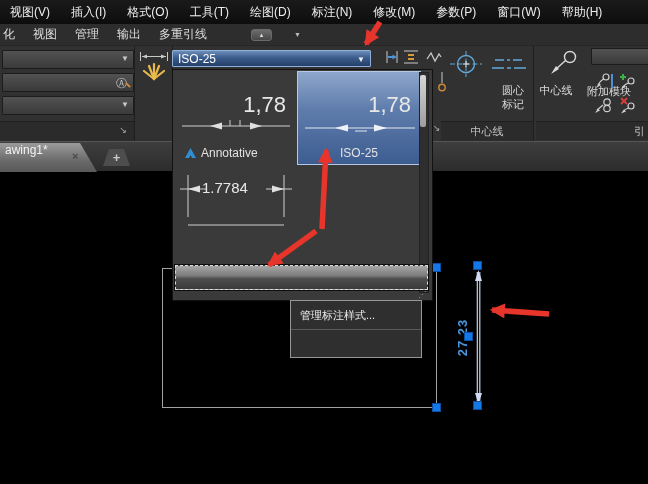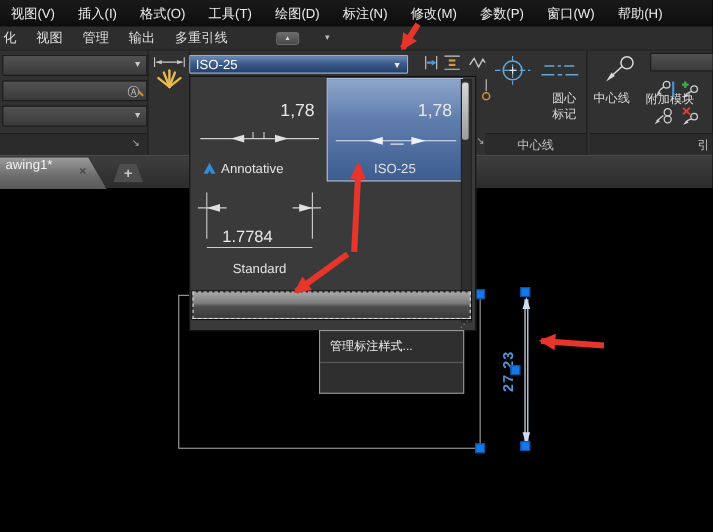--- a/index.html
+++ b/index.html
@@ -31,21 +31,21 @@
   
   .stylecombo{left:172px;top:50px;width:199px;height:17px;
      background:linear-gradient(#6c8cba,#3c5c8c 45%,#24406a);
      border:1px solid #8fb0da;border-radius:1px;font-size:12px;color:#fff;
      display:flex;align-items:center;padding-left:5px;box-sizing:border-box;}
   .stylecombo .caret{position:absolute;right:5px;top:4px;font-size:8px;color:#eee;line-height:9px;}
   
   .flyout{left:172px;top:69px;width:261px;height:232px;background:#3a3a3a;
           border:1px solid #121212;box-sizing:border-box;z-index:6;}
   .tile{position:absolute;}
-  .tile .num{position:absolute;font-size:16px;color:#e8e8e8;}
+  .tile .num{position:absolute;font-size:22px;color:#e8e8e8;}
   .tile .lbl{position:absolute;font-size:12px;color:#e2e2e2;}
   .tile.sel{background:linear-gradient(#8ea6cb,#5f7dac 40%,#3d5c90);border:1px solid #b7c8e4;box-sizing:border-box;}
   .scroll{position:absolute;right:3px;top:2px;width:8px;height:219px;background:#2e2e2e;border:1px solid #232323;}
   .thumb{position:absolute;left:0px;top:2px;width:6px;height:52px;background:linear-gradient(#d6d6d6,#9d9d9d);border-radius:2px;}
   .hoverbar{position:absolute;left:2px;top:195px;width:253px;height:25px;
      background:linear-gradient(#a6a6a6,#7c7c7c 42%,#4e4e4e 55%,#3a3a3a);
      border:1px dashed #dcdcdc;box-shadow:0 0 0 1px #0d0d0d;box-sizing:border-box;}
   .grip-rs{position:absolute;right:6px;bottom:1px;font-size:8px;color:#9a9a9a;line-height:8px;}
   
   .tooltip{left:290px;top:300px;width:132px;height:58px;background:#2f2f2f;border:1px solid #979797;
@@ -282,22 +282,21 @@
     <div class="tile" style="left:5px;top:97px;width:116px;height:88px;">
       <svg style="position:absolute;left:2px;top:6px;" width="112" height="58" viewBox="0 0 112 58">
         <line x1="8" y1="2" x2="8" y2="44" stroke="#cfcfcf"></line>
         <line x1="104" y1="2" x2="104" y2="44" stroke="#cfcfcf"></line>
         <line x1="0" y1="16" x2="26" y2="16" stroke="#cfcfcf"></line>
         <line x1="86" y1="16" x2="112" y2="16" stroke="#cfcfcf"></line>
         <polygon points="8,16 20,12.5 20,19.5" fill="#e0e0e0"></polygon>
         <polygon points="104,16 92,12.5 92,19.5" fill="#e0e0e0"></polygon>
         <line x1="8" y1="52" x2="104" y2="52" stroke="#cfcfcf"></line>
       </svg>
-      <span class="num" style="top:12px;left:24px;font-size:15px;margin-top:28px;">1.7784</span>
-      <span class="lbl" style="left:0;right:0;top:70px;text-align:center;">Standard</span>
+      <span class="num" style="top:12px;left:24px;font-size:15px;">1.7784</span>
     </div>
     <div class="scroll">
         <div class="thumb"></div>
       </div>
     <div class="hoverbar"></div>
     <span class="grip-rs">⋰</span>
   </div>
 
   <div class="abs tooltip">
     <div class="row">管理标注样式...</div>

